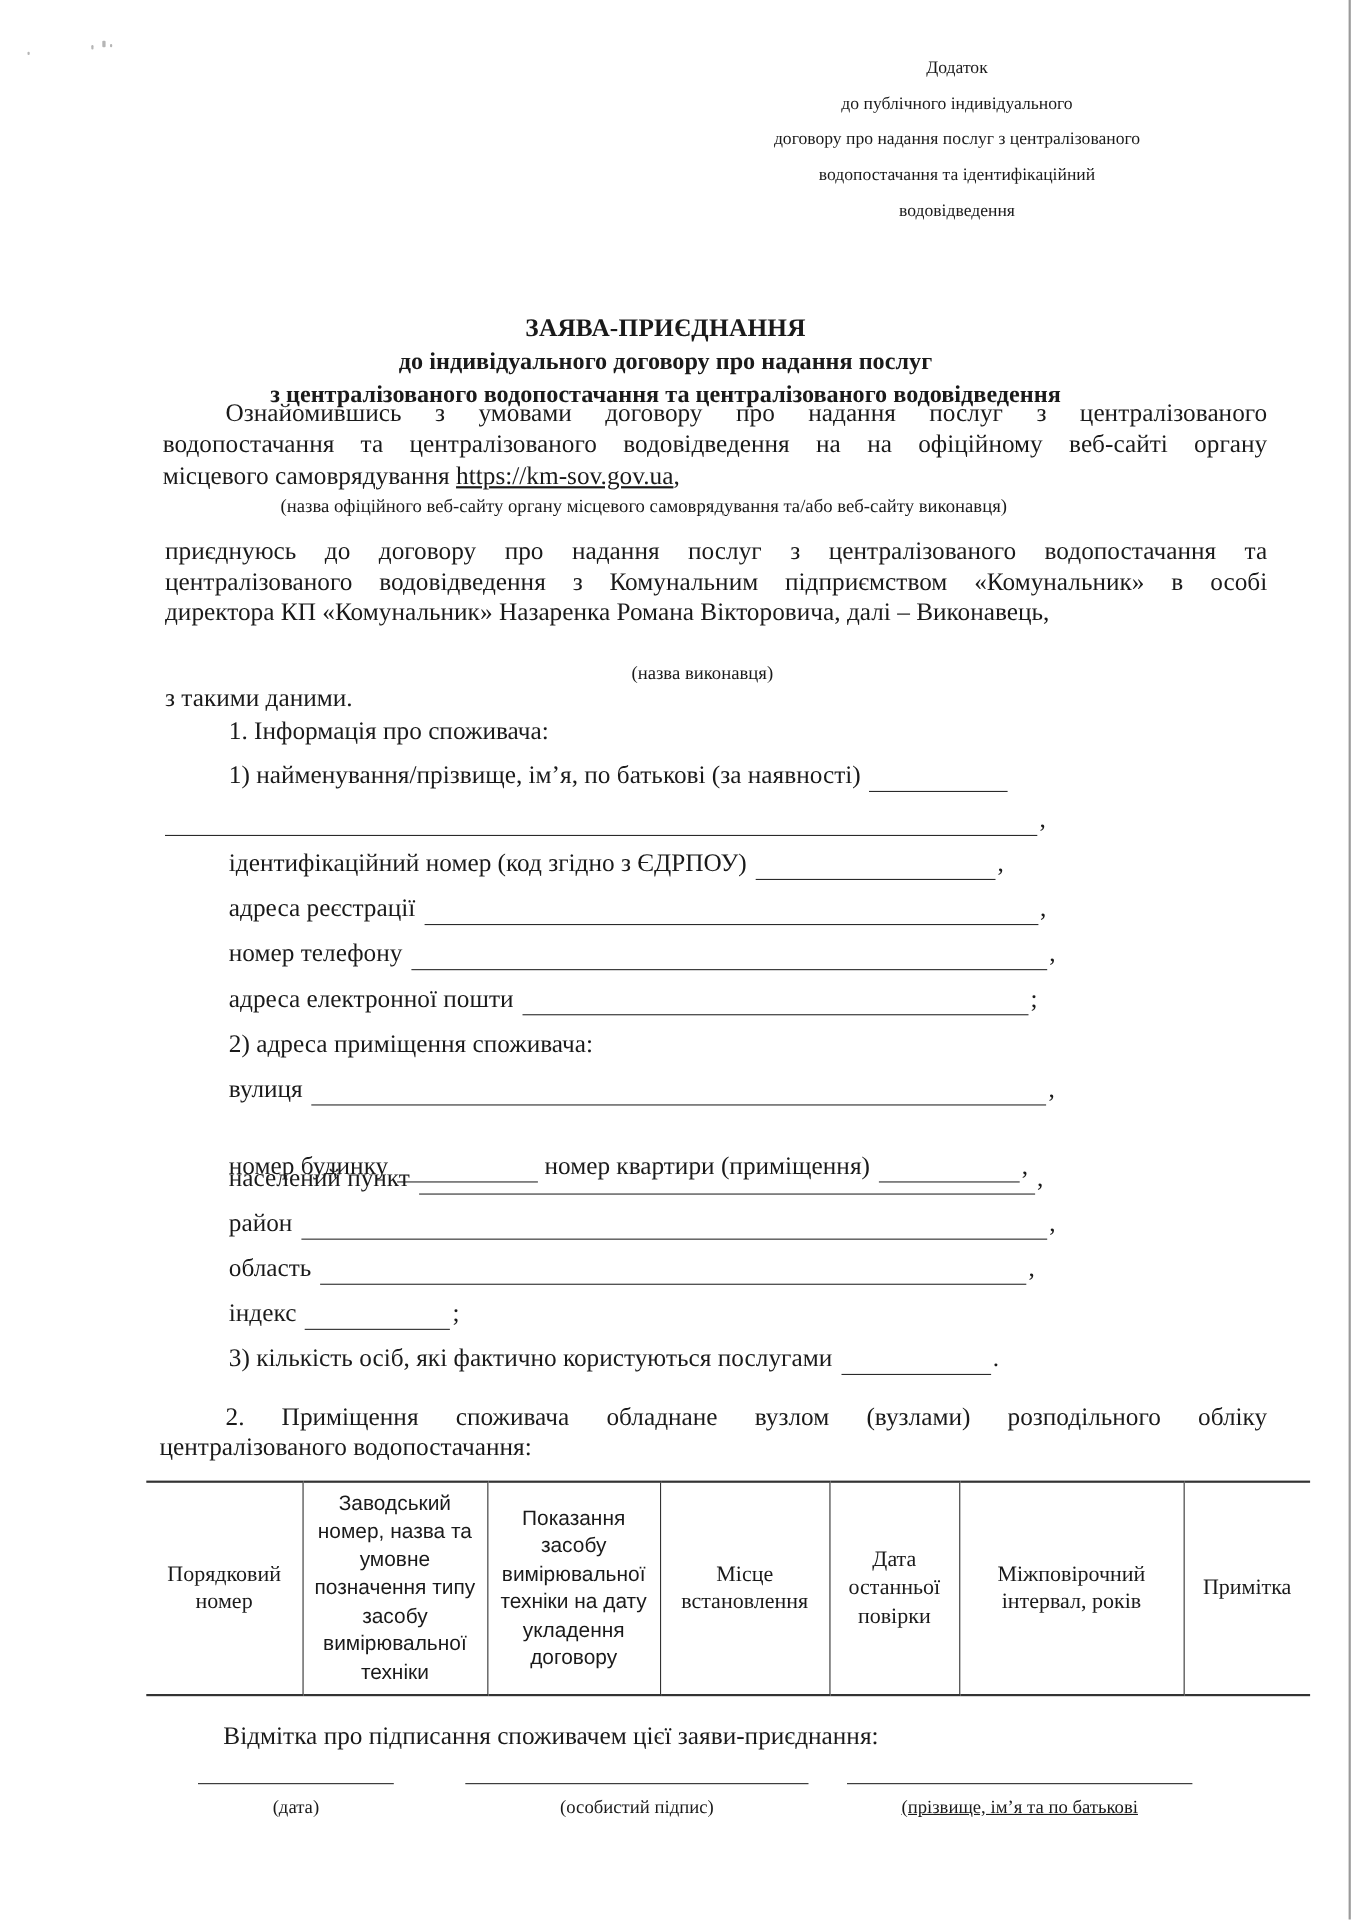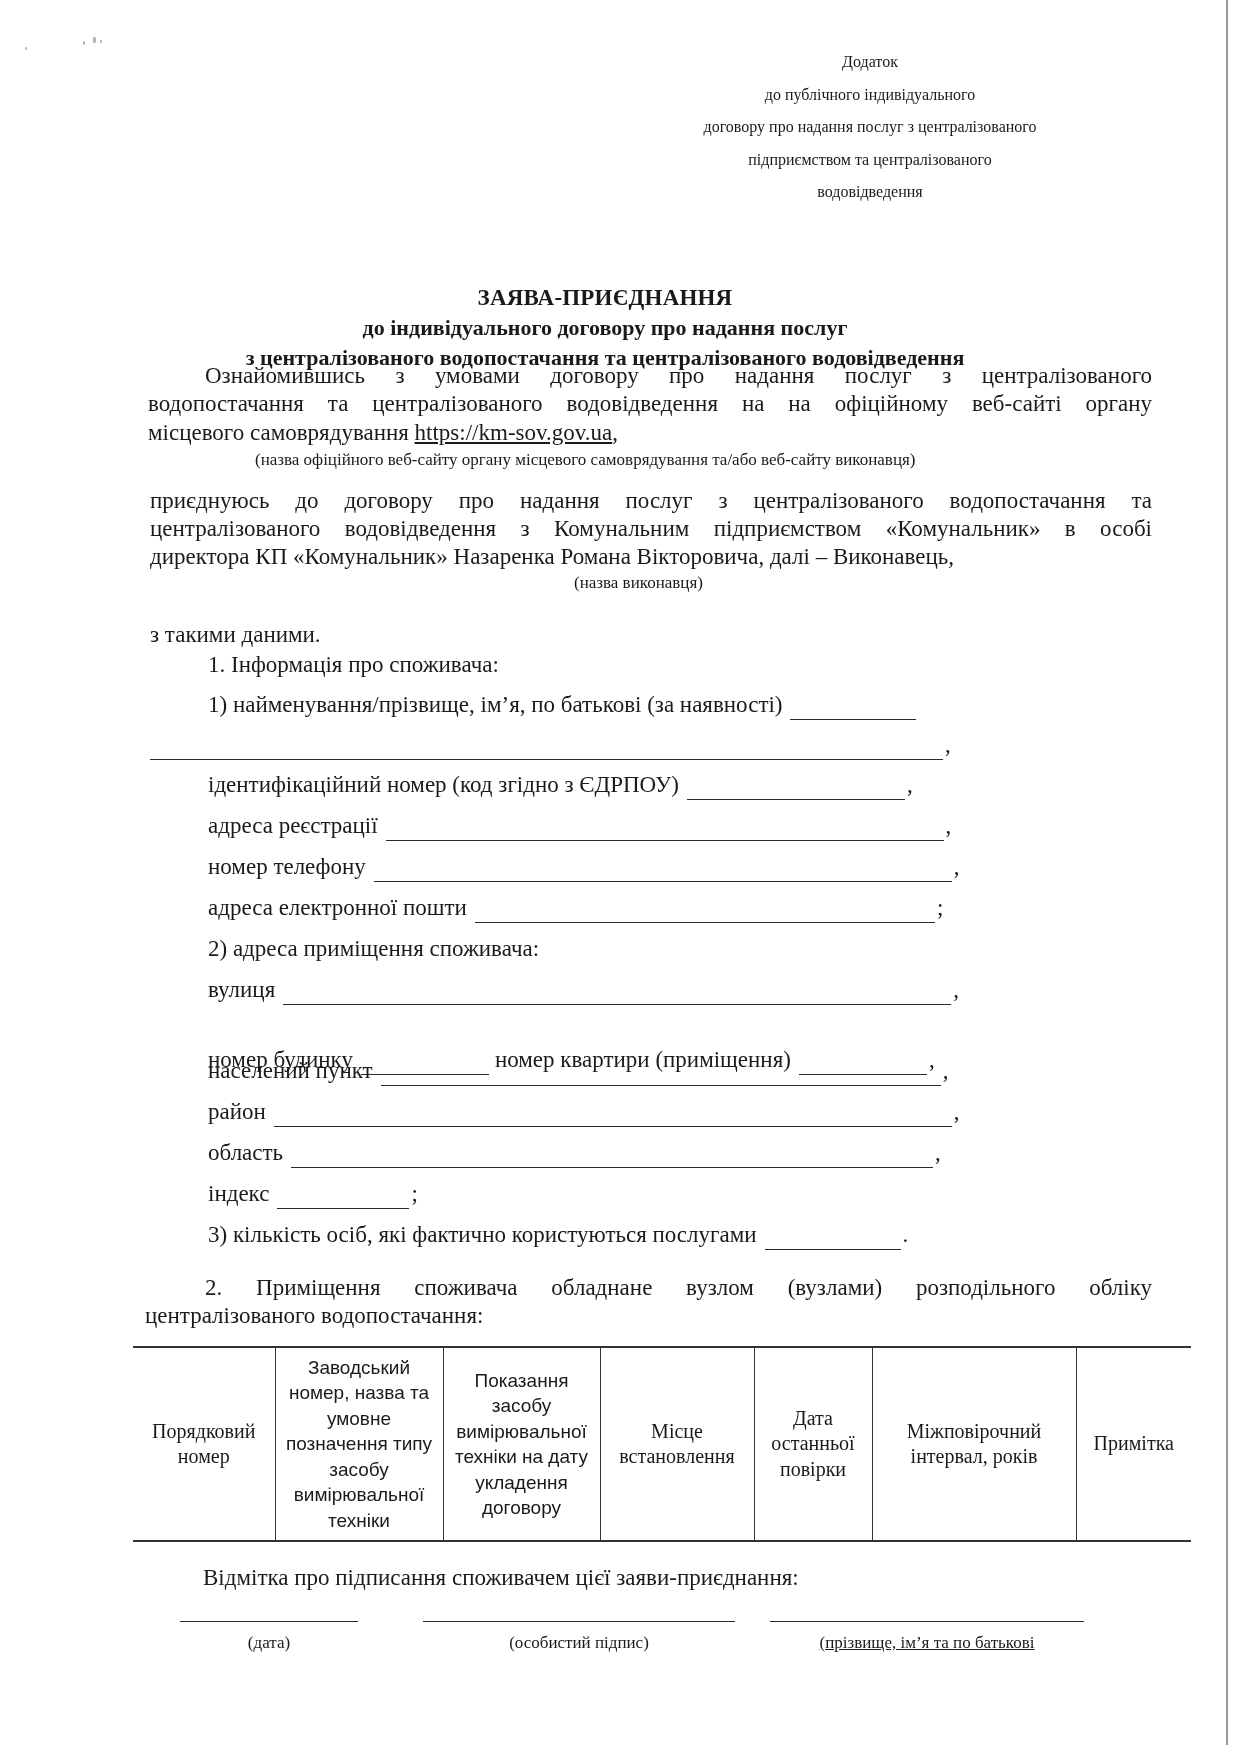--- a/index.html
+++ b/index.html
@@ -66,41 +66,41 @@
     <span class="speck" style="left:58px;top:6px;width:2px;height:4px;"></span>
     <span class="speck" style="left:68px;top:2px;width:3px;height:6px;"></span>
     <span class="speck" style="left:75px;top:5px;width:2px;height:3px;"></span>
   </div>
   <div class="scan-edge"></div>
 
   <div class="appendix">
     <div>Додаток</div>
     <div>до публічного індивідуального</div>
     <div>договору про надання послуг з централізованого</div>
-    <div>підприємством та централізованого</div>
+    <div>водопостачання та ідентифікаційний</div>
     <div>водовідведення</div>
   </div>
 
   <div class="title-block">
     <div class="t1">ЗАЯВА-ПРИЄДНАННЯ</div>
     <div class="t2">до індивідуального договору про надання послуг</div>
     <div class="t2">з централізованого водопостачання та централізованого водовідведення</div>
   </div>
 
   <div class="abs txt justify" style="left:205px; top:361px; width:947px;">Ознайомившись з умовами договору про надання послуг з централізованого</div>
   <div class="abs txt justify" style="left:148px; top:389px; width:1004px;">водопостачання та централізованого водовідведення на на офіційному веб-сайті органу</div>
   <div class="abs txt" style="left:148px; top:418px;">
     <span>місцевого самоврядування </span><span style="text-decoration: underline;">https://km-sov.gov.ua</span><span>,</span>
   </div>
   <div class="abs small" style="left:255px; top:449px;">(назва офіційного веб-сайту органу місцевого самоврядування та/або веб-сайту виконавця)</div>
 
   <div class="abs txt justify" style="left:150px; top:486px; width:1002px;">приєднуюсь до договору про надання послуг з централізованого водопостачання та</div>
   <div class="abs txt justify" style="left:150px; top:514px; width:1002px;">централізованого водовідведення з Комунальним підприємством «Комунальник» в особі</div>
   <div class="abs txt" style="left:150px; top:542px;">директора КП «Комунальник» Назаренка Романа Вікторовича, далі – Виконавець,</div>
-  <div class="abs small" style="left:574px; top:572px;">(назва виконавця)</div>
+  <div class="abs small" style="left:574px; top:601px;">(назва виконавця)</div>
   <div class="abs txt" style="left:150px; top:588px;margin-top:32px;">з такими даними.</div>
 
   <div class="abs txt" style="left:208px; top:650px;">1. Інформація про споживача:</div>
 
   <div class="field-row" style="left:208px; top:690px;">
     <span class="label">1) найменування/прізвище, ім’я, по батькові (за наявності)</span>
     <span class="blank" style="width:126px;"></span>
   </div>
   <div class="field-row" style="left:150px; top:730px;">
     <span class="blank" style="width:793px; margin-left:0;"></span>

